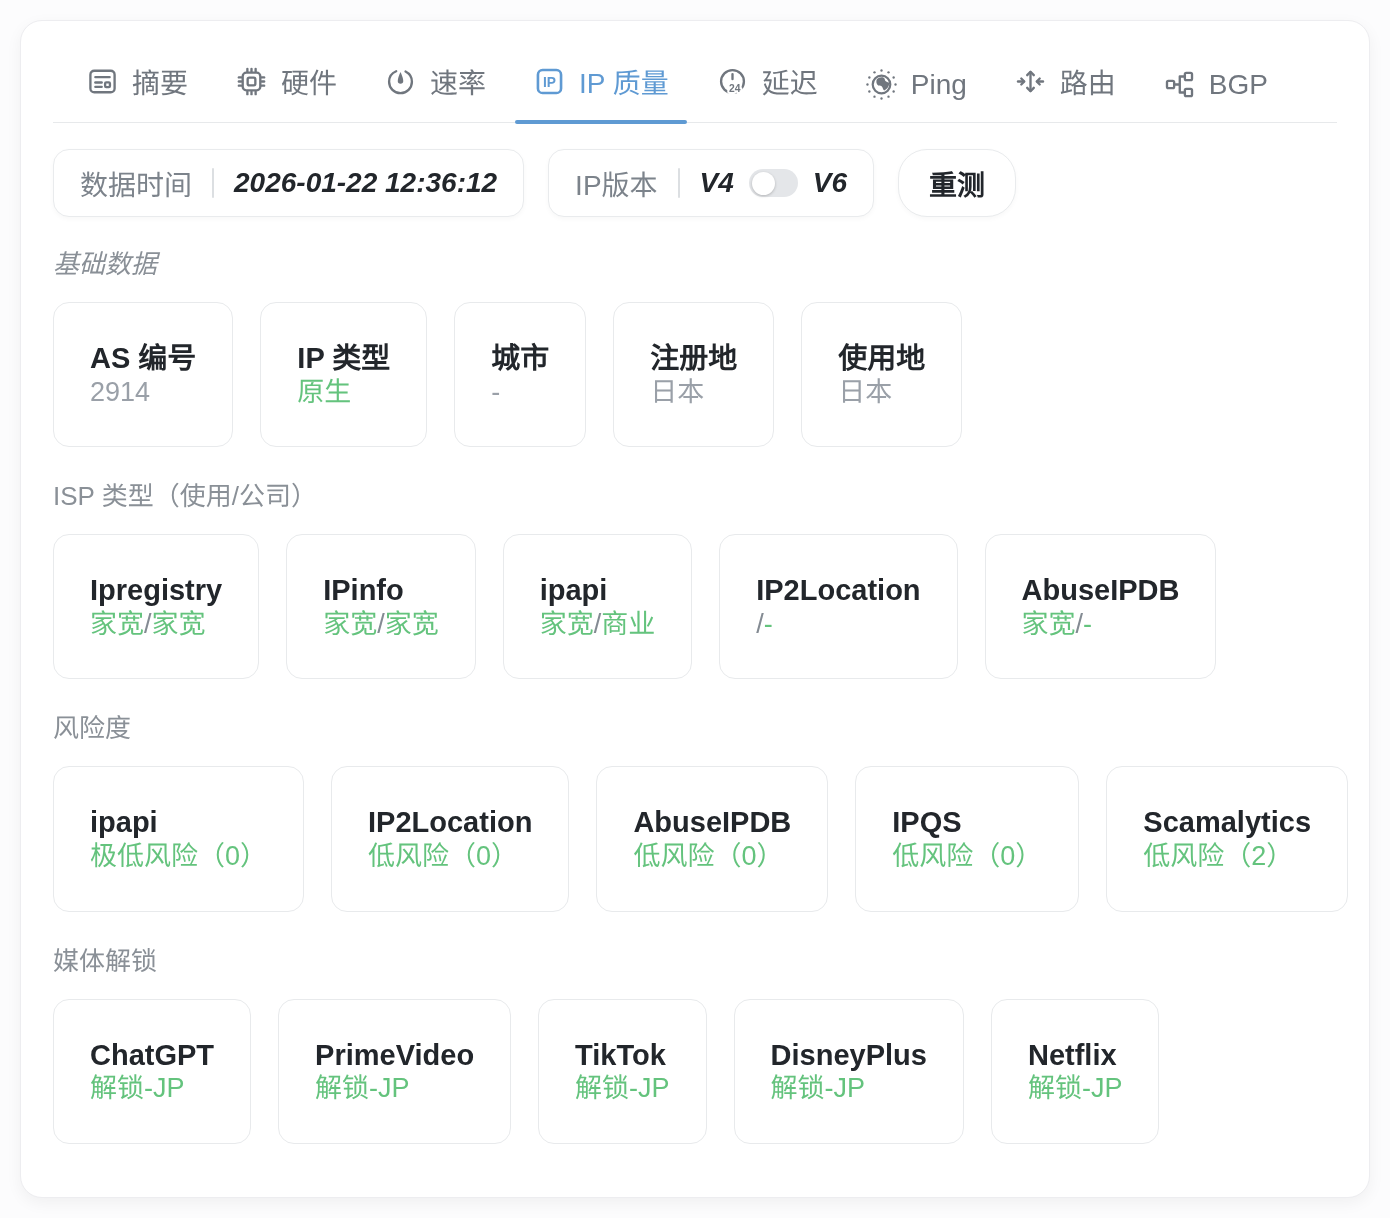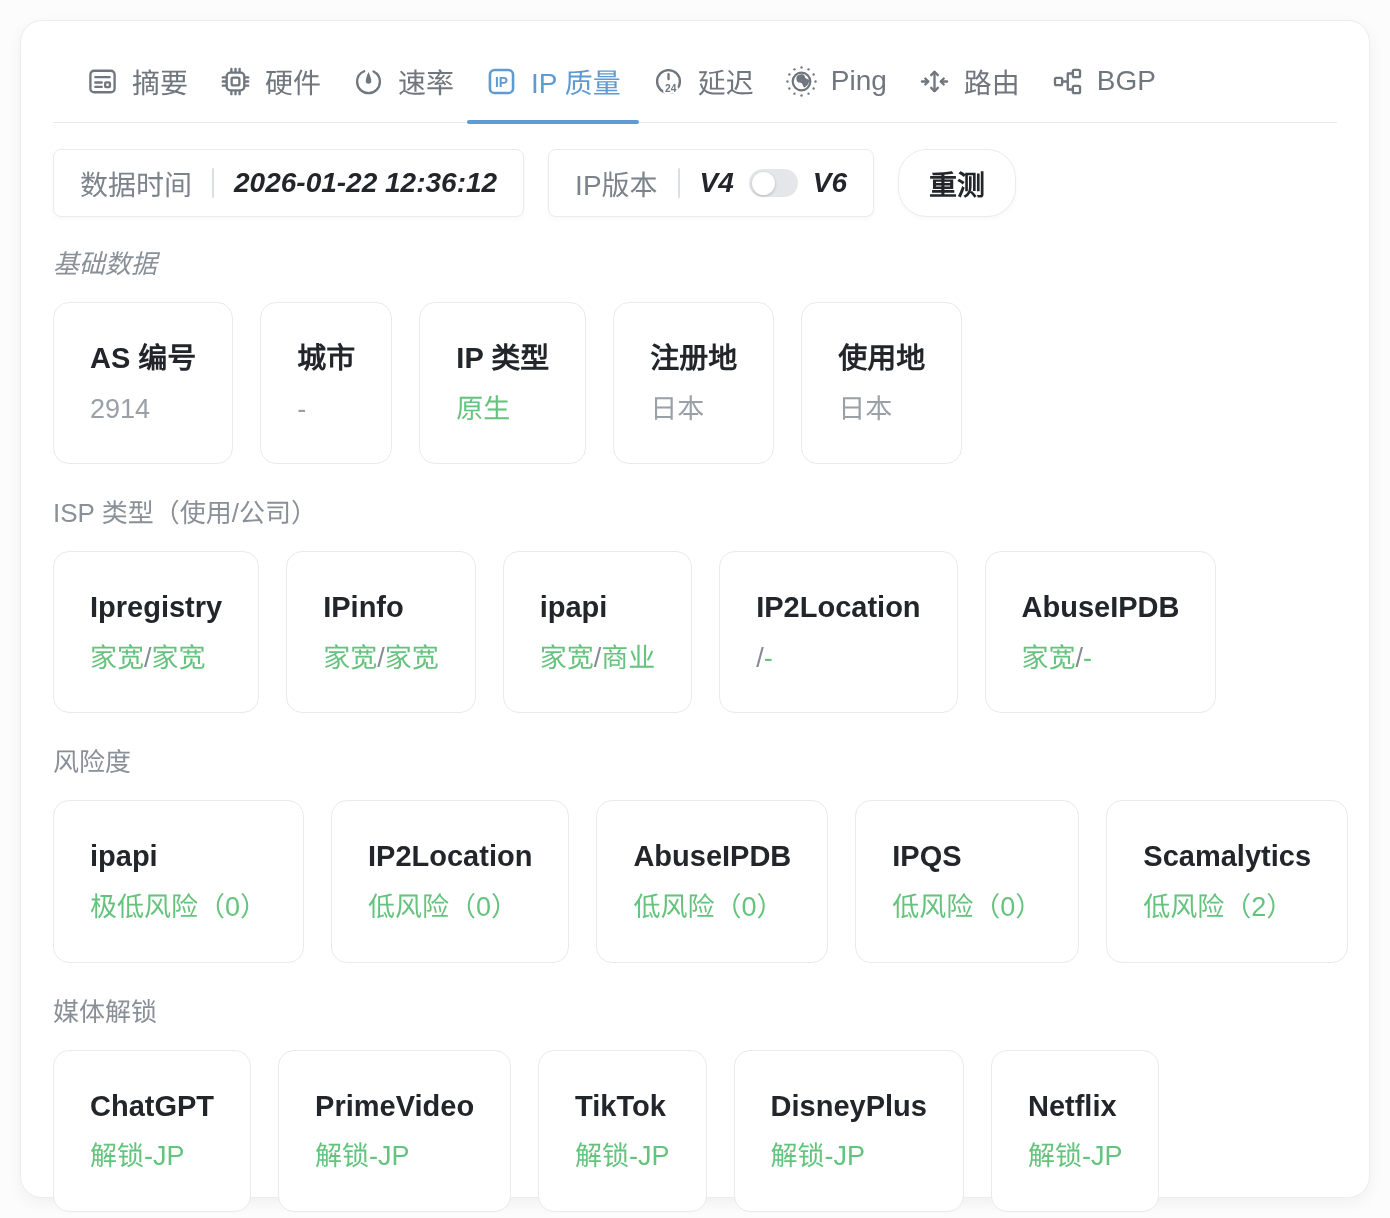--- a/index.html
+++ b/index.html
@@ -5,48 +5,48 @@
   :root{
     --c-accent:#5f9ad3; --c-green:#64c37d; --c-textdark:#22262b; --c-textgray:#9aa0a8;
     --c-muted:#8a9097; --c-tabgray:#70767e; --c-border:#e8eaec; --c-slash:#848b93;
   }
   *{box-sizing:border-box;}
   html,body{width:1390px;height:1218px;margin:0;background:#fcfcfd;overflow:hidden;
     font-family:"Liberation Sans","DejaVu Sans",sans-serif;}
   .wrap{position:absolute;left:20px;top:20px;width:1350px;height:1178px;background:#fff;
     border:1px solid #ededf0;border-radius:22px;padding:40px 32px 0;box-shadow:0 5px 16px rgba(0,0,0,.05);}
   
-  .tabs{display:flex;align-items:center;gap:31px;padding:0 0 21px 33px;border-bottom:1px solid #e7e9eb;}
+  .tabs{display:flex;align-items:flex-end;gap:47px;padding:0 0 21px 33px;border-bottom:1px solid #e7e9eb;}
   .tab{display:flex;align-items:center;gap:13px;font-size:28px;color:var(--c-tabgray);
     position:relative;cursor:pointer;white-space:nowrap;}
   .tab .ticon{display:flex;}
   .tab svg{width:33px;height:33px;display:block;}
   .tab.active{color:var(--c-accent);}
   .tab.active::after{content:"";position:absolute;left:-18px;right:-18px;bottom:-22.5px;height:3.5px;
     background:var(--c-accent);border-radius:2px;}
   
   .controls{display:flex;gap:24px;margin-top:26px;}
-  .pill{display:flex;align-items:center;height:68px;border:1px solid #e9ebed;border-radius:8px;
+  .pill{display:flex;align-items:center;height:68px;border:1px solid #e9ebed;border-radius:16px;
     background:#fff;padding:0 26px;font-size:28px;box-shadow:0 2px 5px rgba(0,0,0,.03);}
   .plabel{color:#7c838b;}
   .vsep{width:2px;height:30px;background:#dcdfe2;margin:0 20px;border-radius:1px;}
   .dtv,.vlabel{color:var(--c-textdark);font-weight:600;font-style:italic;}
   .toggle{width:49px;height:28px;border-radius:99px;background:#e4e6e9;position:relative;margin:0 15px;cursor:pointer;}
   .knob{position:absolute;top:2.5px;left:3px;width:23px;height:23px;border-radius:50%;background:#fff;
     box-shadow:0 1px 3px rgba(0,0,0,.22);}
   .retest{height:68px;padding:0 30px;font-size:28px;font-weight:600;color:var(--c-textdark);
     border:1px solid #e9ebed;border-radius:29px;background:#fff;display:flex;align-items:center;
     cursor:pointer;box-shadow:0 2px 5px rgba(0,0,0,.03);}
   
   .sec-title{font-size:26px;color:var(--c-muted);margin:28px 0 22px;}
   .sec-title.first{margin-top:26px;font-style:italic;}
   .cards{display:flex;gap:27px;}
   .card{border:1px solid var(--c-border);border-radius:16px;background:#fff;padding:38px 36px;white-space:nowrap;}
   .card-t{font-size:29px;font-weight:700;color:var(--c-textdark);line-height:1.2;}
-  .card-v{font-size:27px;margin-top:17px;line-height:1.2;}
+  .card-v{font-size:27px;line-height:1.2;}
   .vg{color:var(--c-green);}
   .vgr{color:var(--c-textgray);}
   .vs{color:var(--c-slash);}
 </style>
 </head>
 <body>
 
 <div class="wrap">
 
   <nav class="tabs">
@@ -179,28 +179,28 @@
     <button class="retest">重测</button>
   </div>
 
   <div class="sec-title first">基础数据</div>
   <div class="cards">
     <div class="card">
       <div class="card-t">AS 编号</div>
       <div class="card-v"><span class="vgr">2914</span></div>
     </div>
     <div class="card">
+      <div class="card-t">IP 类型</div>
+      <div class="card-v"><span class="vg">原生</span></div>
+    </div>
+    <div class="card">
       <div class="card-t">城市</div>
       <div class="card-v"><span class="vgr">-</span></div>
     </div>
     <div class="card">
-      <div class="card-t">IP 类型</div>
-      <div class="card-v"><span class="vg">原生</span></div>
-    </div>
-    <div class="card">
       <div class="card-t">注册地</div>
       <div class="card-v"><span class="vgr">日本</span></div>
     </div>
     <div class="card">
       <div class="card-t">使用地</div>
       <div class="card-v"><span class="vgr">日本</span></div>
     </div>
   </div>
 
   <div class="sec-title">ISP 类型（使用/公司）</div>

